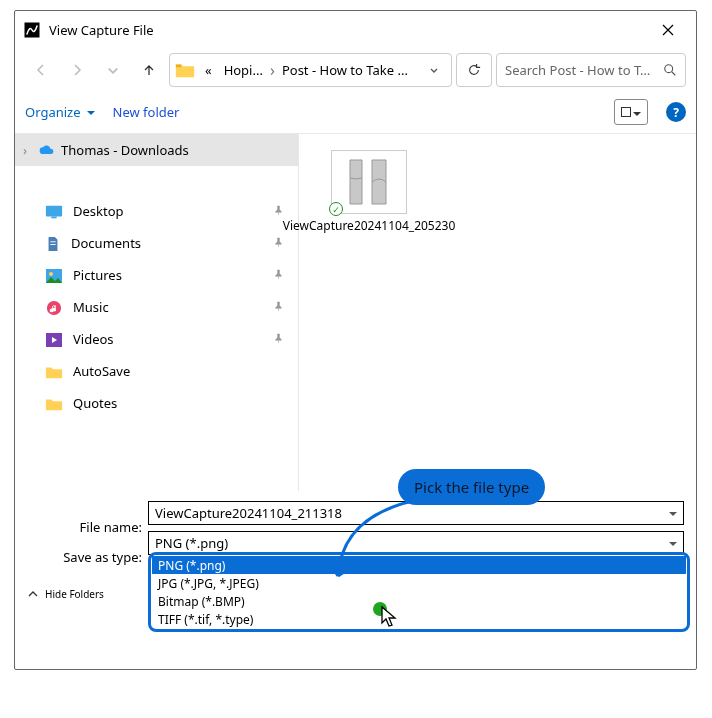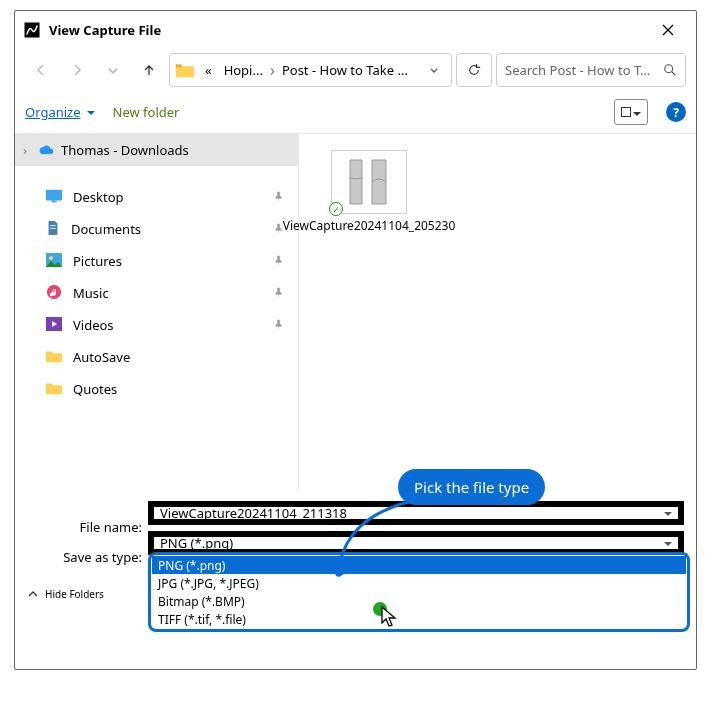--- a/index.html
+++ b/index.html
@@ -1,18 +1,18 @@
 <!DOCTYPE html>
 <html><head>
 <meta charset="utf-8">
 <style>
   * { box-sizing: border-box; margin: 0; padding: 0; font-family: "Segoe UI", system-ui, sans-serif; }
   body { background: #fff; width: 712px; height: 718px; overflow: hidden; position: relative;}
   .window { position:absolute; left:14px; top:10px; width:683px; height:660px; background:#fff; border:1px solid #666; border-radius:2px; }
-  .titlebar { display:flex; align-items:center; height:38px; padding:0 8px;font-weight:bold; }
+  .titlebar { display:flex; align-items:center; height:38px; padding:0 8px; }
   .app-icon { width:18px; height:18px; margin-right:8px; display:flex; align-items:center; justify-content:center;}
   .app-icon svg { width:18px; height:18px; }
   .title-text { font-size:13px; flex:1; }
   .close-btn { width:40px; height:30px; display:flex; align-items:center; justify-content:center; color:#000; font-size:14px; }
   .close-btn svg{width:12px; height:12px;}
   
   .navrow { display:flex; align-items:center; height:42px; padding:0 10px; gap:4px;}
   .nav-btn { width:32px; height:32px; display:flex; align-items:center; justify-content:center; color:#555; }
   .nav-btn.disabled { color:#bbb; }
   .nav-btn svg{width:14px; height:14px;}
@@ -21,63 +21,63 @@
   .crumb-folder { width:22px; height:22px; margin-right:2px;}
   .crumb-part { padding:3px 5px; display:flex; align-items:center; gap:3px; font-size:13px; white-space:nowrap;}
   .crumb-sep { color:#777; }
   .crumb-dropdown { width:26px; display:flex; justify-content:center; color:#555; margin-left:auto;}
   .refresh-btn { width:36px; height:34px; border:1px solid #ccc; border-radius:4px; display:flex;align-items:center;justify-content:center;color:#333;}
   .search-box { width:190px; height:34px; border:1px solid #ccc; border-radius:4px; display:flex; align-items:center; padding:0 8px; color:#666; gap:6px;}
   .search-box span{ flex:1; font-size:13px; overflow:hidden; text-overflow:ellipsis; white-space:nowrap;}
   .search-box svg{width:14px; height:14px; color:#555;}
   
   .toolbar { height:42px; display:flex; align-items:center; padding:0 10px; gap:18px;}
-  .organize { color:#0067c0; font-size:13px; display:flex; align-items:center; gap:6px;text-decoration:underline;}
-  .newfolder { color:#4d7c0f; font-size:13px; }
+  .organize { color:#0067c0; font-size:13px; display:flex; align-items:center; gap:6px;}
+  .newfolder { color:#1d4ed8; font-size:13px; }
   .spacer{flex:1;}
   .viewmode { width:34px; height:26px; border:1px solid #888; border-radius:3px; display:flex; align-items:center; justify-content:center; gap:2px;}
   .viewmode .sq{width:10px;height:10px;border:1px solid #333;}
   .helpbtn { width:20px;height:20px;border-radius:50%;background:#0067c0;color:#fff;font-size:12px;font-weight:bold;display:flex;align-items:center;justify-content:center;}
   
   .body { display:flex; height:358px; border-top:1px solid #e8e8e8;}
   .tree { width:284px; border-right:1px solid #e8e8e8; overflow:hidden;}
   .tree-top { height:32px; background:#e5e5e5; display:flex; align-items:center; padding-left:8px; gap:6px; font-size:13px;}
   .tree-top .chev{color:#888;width:10px;}
   .cloud-icon{width:16px;height:16px;}
   .tree-sep{height:22px;}
-  .tree-item { height:32px; display:flex; align-items:flex-start; padding:0 10px 0 30px; gap:10px; font-size:13px; position:relative;}
+  .tree-item { height:32px; display:flex; align-items:flex-end; padding:0 10px 0 30px; gap:10px; font-size:13px; position:relative;}
   .tree-item .pin{ position:absolute; right:14px; color:#999;}
   .tree-item .pin svg{width:11px;height:11px;}
   
   .filepane { flex:1; padding:16px 10px; display:flex; align-items:flex-start;}
   .file-item{display:flex;flex-direction:column;align-items:center;width:120px;gap:4px;}
   .thumb{width:76px;height:64px;border:1px solid #ccc;background:#fff;display:flex;align-items:center;justify-content:center;}
   .thumb svg{width:50px;height:48px;}
   .filechk{position:relative;}
   .filechk .chk{position:absolute;left:-2px;bottom:-2px;width:14px;height:14px;border-radius:50%;background:#fff;border:1.5px solid #1a8f1a;display:flex;align-items:center;justify-content:center;color:#1a8f1a;font-size:9px;}
   .file-label{font-size:12px;text-align:left;line-height:1.3;}
   
   .bottom { padding:8px 12px 12px 12px;}
   .field-row{display:flex;align-items:center;height:28px;gap:6px;}
   .field-label{width:115px;text-align:right;font-size:13px;margin-top:28px;}
-  .field-input{flex:1;height:24px;border:6px solid #000000;padding:0 6px;font-size:13px;display:flex;align-items:center;gap:6px;}
+  .field-input{flex:1;height:24px;border:1px solid #000000;padding:0 6px;font-size:13px;display:flex;align-items:center;gap:6px;}
   .field-input.combo{justify-content:space-between;}
   .field-input .dd{color:#555;}
   
   .dropdown-open{position:relative; margin-top:-2px;}
   .dd-outer{position:absolute;left:121px;right:-6px;top:-3px;border:3px solid #0a6dd6;border-radius:8px;padding:1px;background:#fff;z-index:5;}
   .dd-inner .opt{height:18px;font-size:12px;padding:0 6px;display:flex;align-items:center;}
   .dd-inner .opt.sel{background:#0a6dd6;color:#fff;}
   
   
   .cursor{position:absolute;left:380px;top:605px;z-index:20;}
   .cursor svg{width:20px;height:24px;}
   .green-dot{position:absolute;left:373px;top:602px;width:14px;height:14px;border-radius:50%;background:#14a014;z-index:19;opacity:.95;}
   
-  .callout{position:absolute;left:398px;top:469px;background:#0a6dd6;color:#ffffff;font-size:15px;padding:8px 16px;border-radius:18px;z-index:10;}
+  .callout{position:absolute;left:398px;top:469px;background:#0a6dd6;color:#0f172a;font-size:15px;padding:8px 16px;border-radius:18px;z-index:10;}
   .callout-arrow{position:absolute;z-index:9;}
   
   .buttons-row{display:flex;justify-content:space-between;align-items:center;height:44px;padding-top:34px;}
   .hidefold{display:flex;align-items:center;gap:6px;font-size:10px;}
   .hidefold svg{width:12px;height:12px;}
   .btns{display:flex;gap:8px;}
   .win-btn{width:86px;height:26px;border:1px solid #888;border-radius:4px;font-size:13px;display:flex;align-items:center;justify-content:center;background:#fff;}
   
   
   .folder-y{fill:#ffd256;}
@@ -286,21 +286,21 @@
         <span class="dd chev-down"></span>
       </div>
     </div>
 
     <div class="dropdown-open">
       <div class="dd-outer">
         <div class="dd-inner" id="type-options">
             <div class="opt sel">PNG (*.png)</div>
             <div class="opt">JPG (*.JPG, *.JPEG)</div>
             <div class="opt">Bitmap (*.BMP)</div>
-            <div class="opt">TIFF (*.tif, *.file)</div>
+            <div class="opt">TIFF (*.tif, *.type)</div>
           </div>
       </div>
     </div>
 
     <div class="buttons-row">
       <span class="hidefold">
         <svg viewBox="0 0 12 12">
             <path d="M2 8 L6 4 L10 8" stroke="#333" fill="none" stroke-width="1.3"></path>
           </svg>
         <span>Hide Folders</span>

